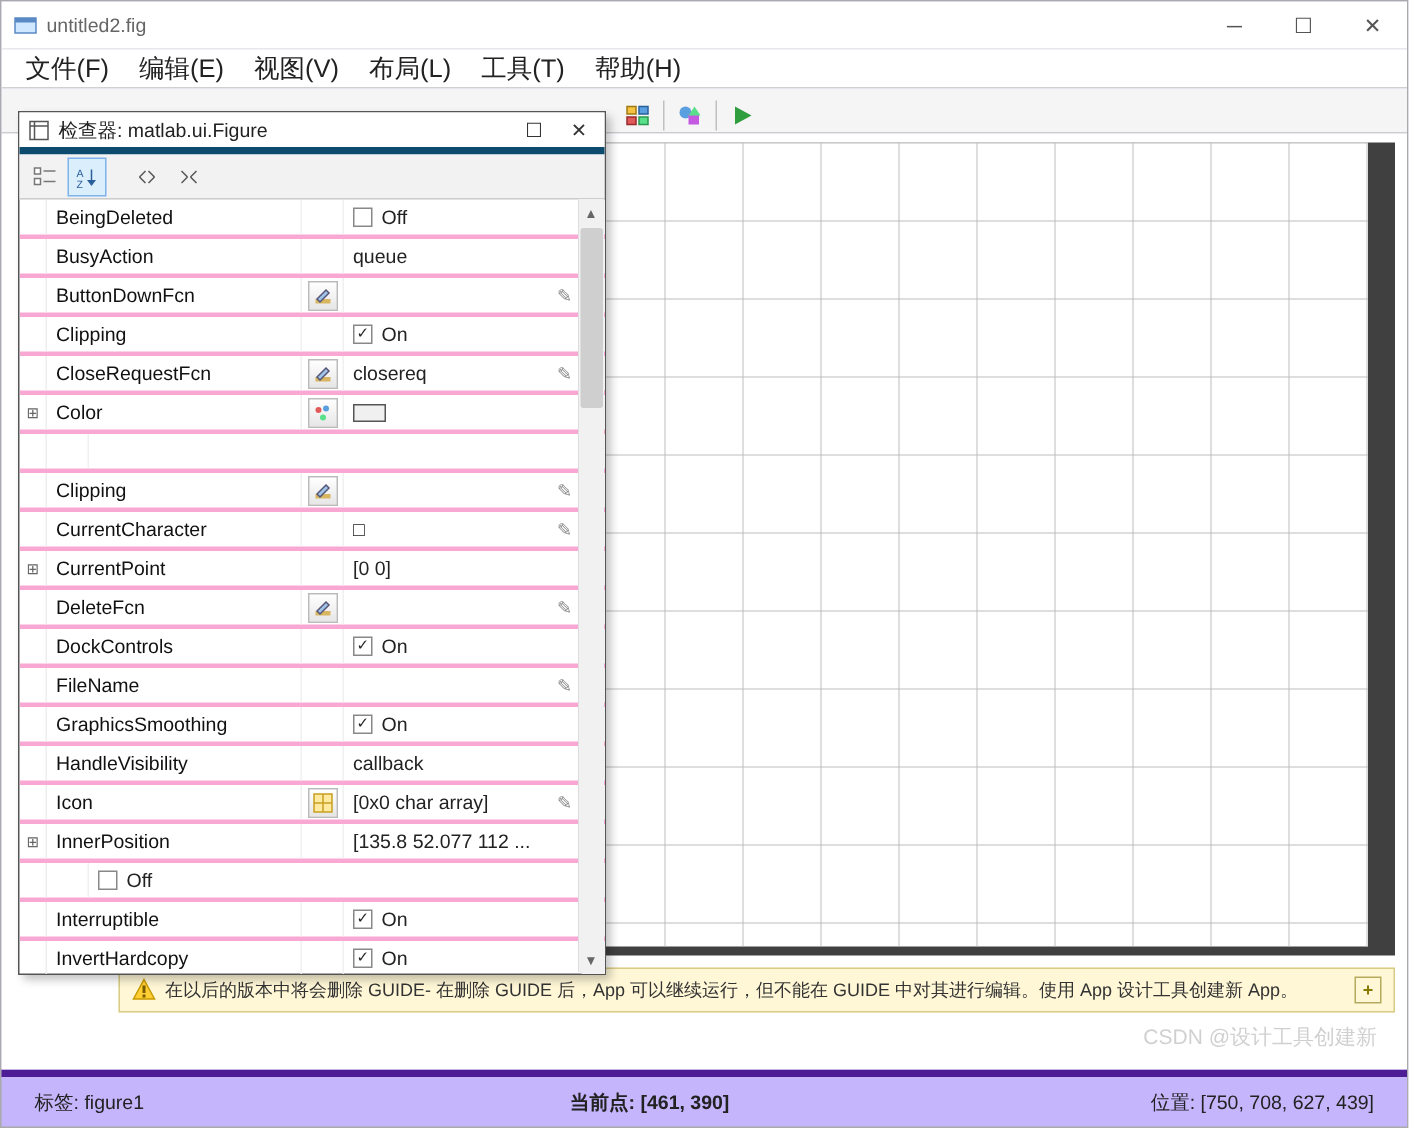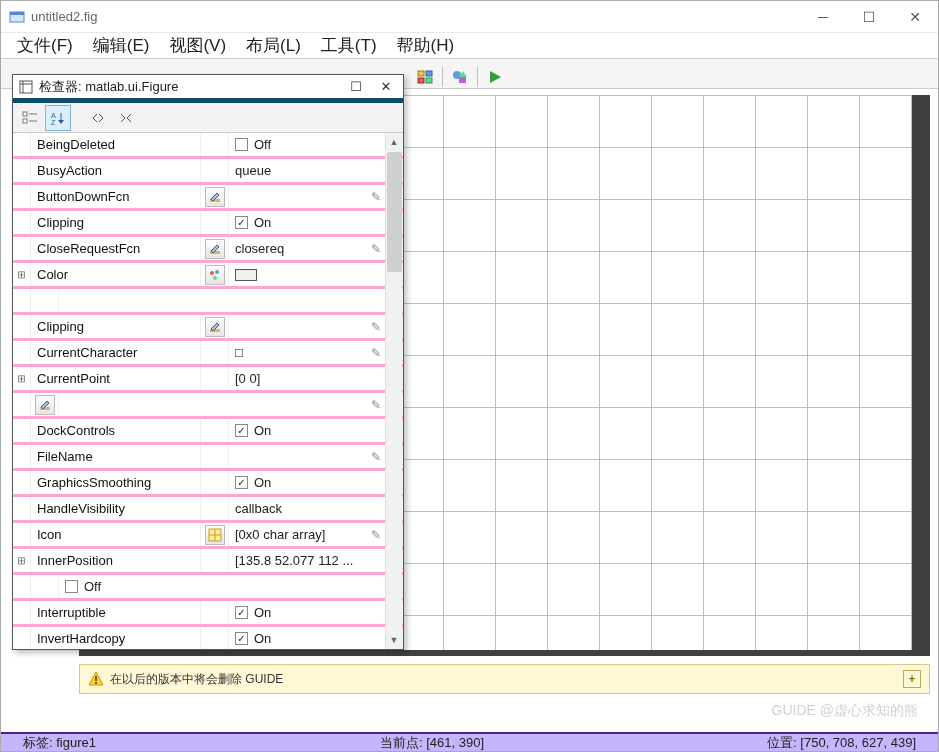--- a/index.html
+++ b/index.html
@@ -24,23 +24,23 @@
 .canvas-grid { background: #fff; width: 100%; height: 100%; background-image:
   linear-gradient(#bdbdbd 1px, transparent 1px),
   linear-gradient(90deg, #bdbdbd 1px, transparent 1px);
   background-size: 52px 52px; }
 
 .yellowbar { position: absolute; left: 78px; right: 8px; bottom: 38px; height: 30px; background: #fff7d6; border: 1px solid #d8cb84; display: flex; align-items: center; padding: 0 8px; font-size: 12px; color: #333; }
 .yellowbar .warn-ic { margin-right: 6px; color: #e6a700; }
 .yellowbar .bold { font-weight: normal; }
 .yellowbar .plus { margin-left: auto; width: 18px; height: 18px; border: 1px solid #b6aa5e; display: flex; align-items: center; justify-content: center; font-weight: bold; color: #8a7a00; }
 
-.status-bar { height: 19px; border-top: 2px solid #4c1d95; display: flex; align-items: center; padding: 0 10px; font-size: 13px; color: #222; }
+.status-bar { height: 38px; border-top: 5px solid #4c1d95; display: flex; align-items: center; padding: 0 10px; font-size: 13px; color: #222; }
 .status-bar .sb-cell { padding: 0 12px; }
-.status-bar .sb-mid { margin-left: 260px; }
+.status-bar .sb-mid { margin-left: 260px; font-weight: bold; }
 .status-bar .sb-right { margin-left: auto; }
 
 
 .inspector { position: absolute; top: 74px; left: 12px; width: 392px; height: 576px; background: #fff; border: 1px solid #555; box-shadow: 3px 3px 6px rgba(0,0,0,.25); display: flex; flex-direction: column; z-index: 50; }
 .insp-titlebar { height: 28px; display: flex; align-items: center; padding: 0 2px 0 6px; background: #fff; border-bottom: 5px solid #0c4a6e; }
 .insp-titlebar .title { flex: 1; color: #222; font-size: 13px; }
 .insp-winbtn { width: 30px; height: 24px; display: flex; align-items: center; justify-content: center; color: #333; font-family: "Segoe UI Symbol"; }
 
 .insp-toolbar { height: 30px; background: #f2f2f2; border-bottom: 1px solid #ccc; display: flex; align-items: center; padding: 0 4px; gap: 2px; }
 .insp-tbtn { width: 26px; height: 26px; display: flex; align-items: center; justify-content: center; border: 1px solid transparent; font-size: 12px; }
@@ -131,24 +131,25 @@
 
     <div class="yellowbar">
       <span class="warn-ic">
         <svg width="16" height="16">
             <polygon points="8,1 15,14 1,14" fill="#ffcf33" stroke="#c89a00"></polygon>
             <rect x="7" y="5" width="2" height="5" fill="#7a5c00"></rect>
             <rect x="7" y="11" width="2" height="2" fill="#7a5c00"></rect>
           </svg>
       </span>
       <span class="bold">在以后的版本中将会删除 GUIDE</span>
+      <span> - 在删除 GUIDE 后，App 可以继续运行，但不能在 GUIDE 中对其进行编辑。使用 App 设计工具创建新 App。</span>
       <div class="plus">+</div>
     </div>
 
-    <div class="watermark">GUIDE @虚心求知的熊</div>
+    <div class="watermark">CSDN @设计工具创建新</div>
   </div>
 
   <div class="status-bar">
     <span class="sb-cell">
       <span>标签:</span>
       <span>figure1</span>
     </span>
     <span class="sb-cell sb-mid">
       <span>当前点:</span>
       <span>[461, 390]</span>
@@ -330,20 +331,21 @@
         <div class="prop-exp">⊞</div>
         <div class="prop-name">CurrentPoint</div>
         <div class="prop-ed"></div>
         <div class="prop-val">
           <span>[0 0]</span>
         </div>
         <div class="prop-drop"></div>
       </div>
       <div class="prop-row">
         <div class="prop-exp"></div>
+        <div class="prop-name">DeleteFcn</div>
         <div class="prop-ed">
           <div class="ed-ic">
             <svg width="14" height="14">
               <rect x="2" y="9" width="10" height="3" fill="#d8b560"></rect>
               <polygon points="3,9 9,3 11,5 5,11" fill="#a0c4e8" stroke="#557"></polygon>
             </svg>
           </div>
         </div>
         <div class="prop-val">
           <span></span>

